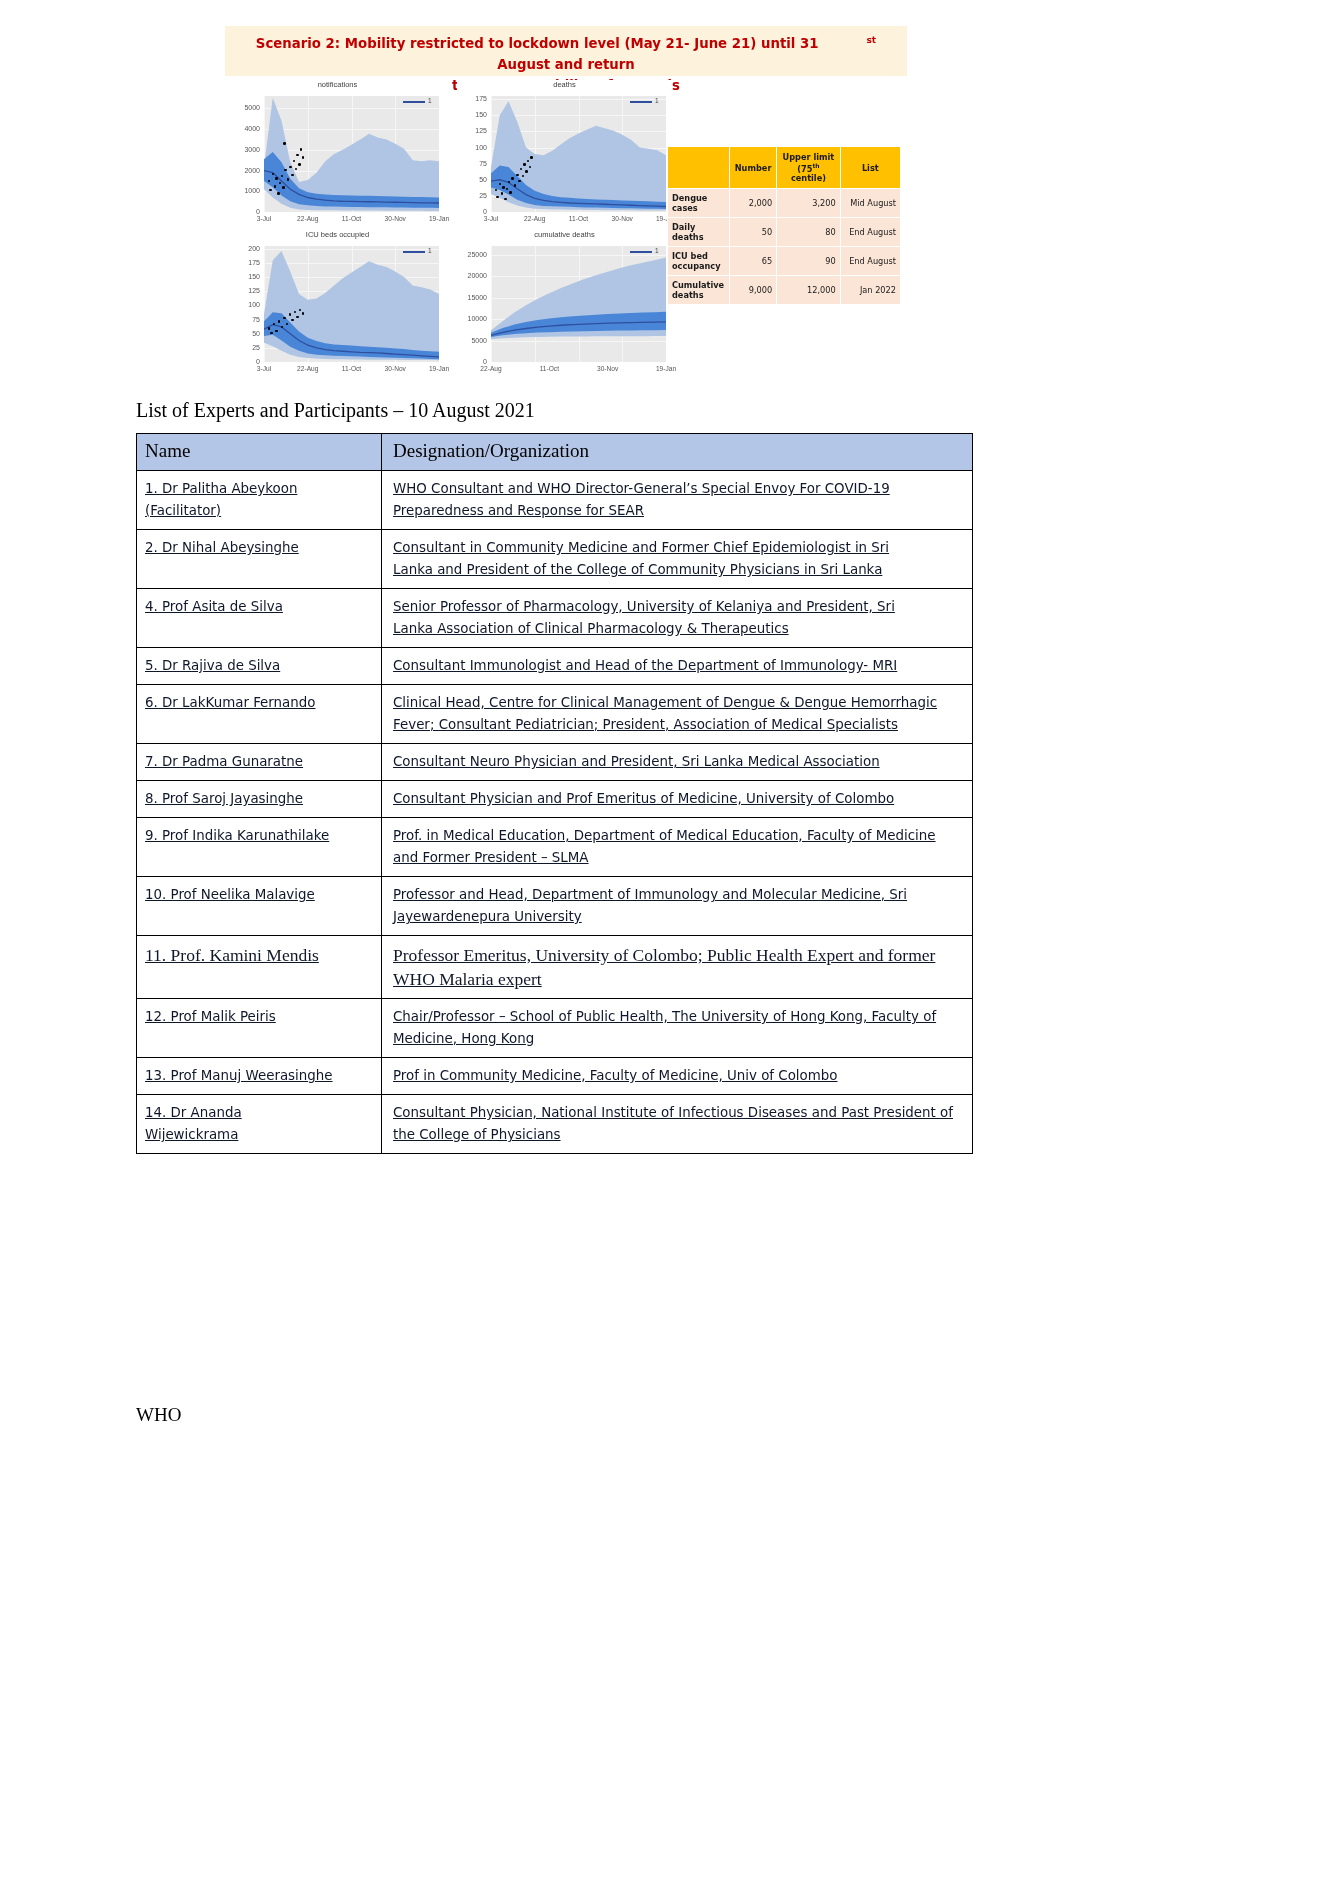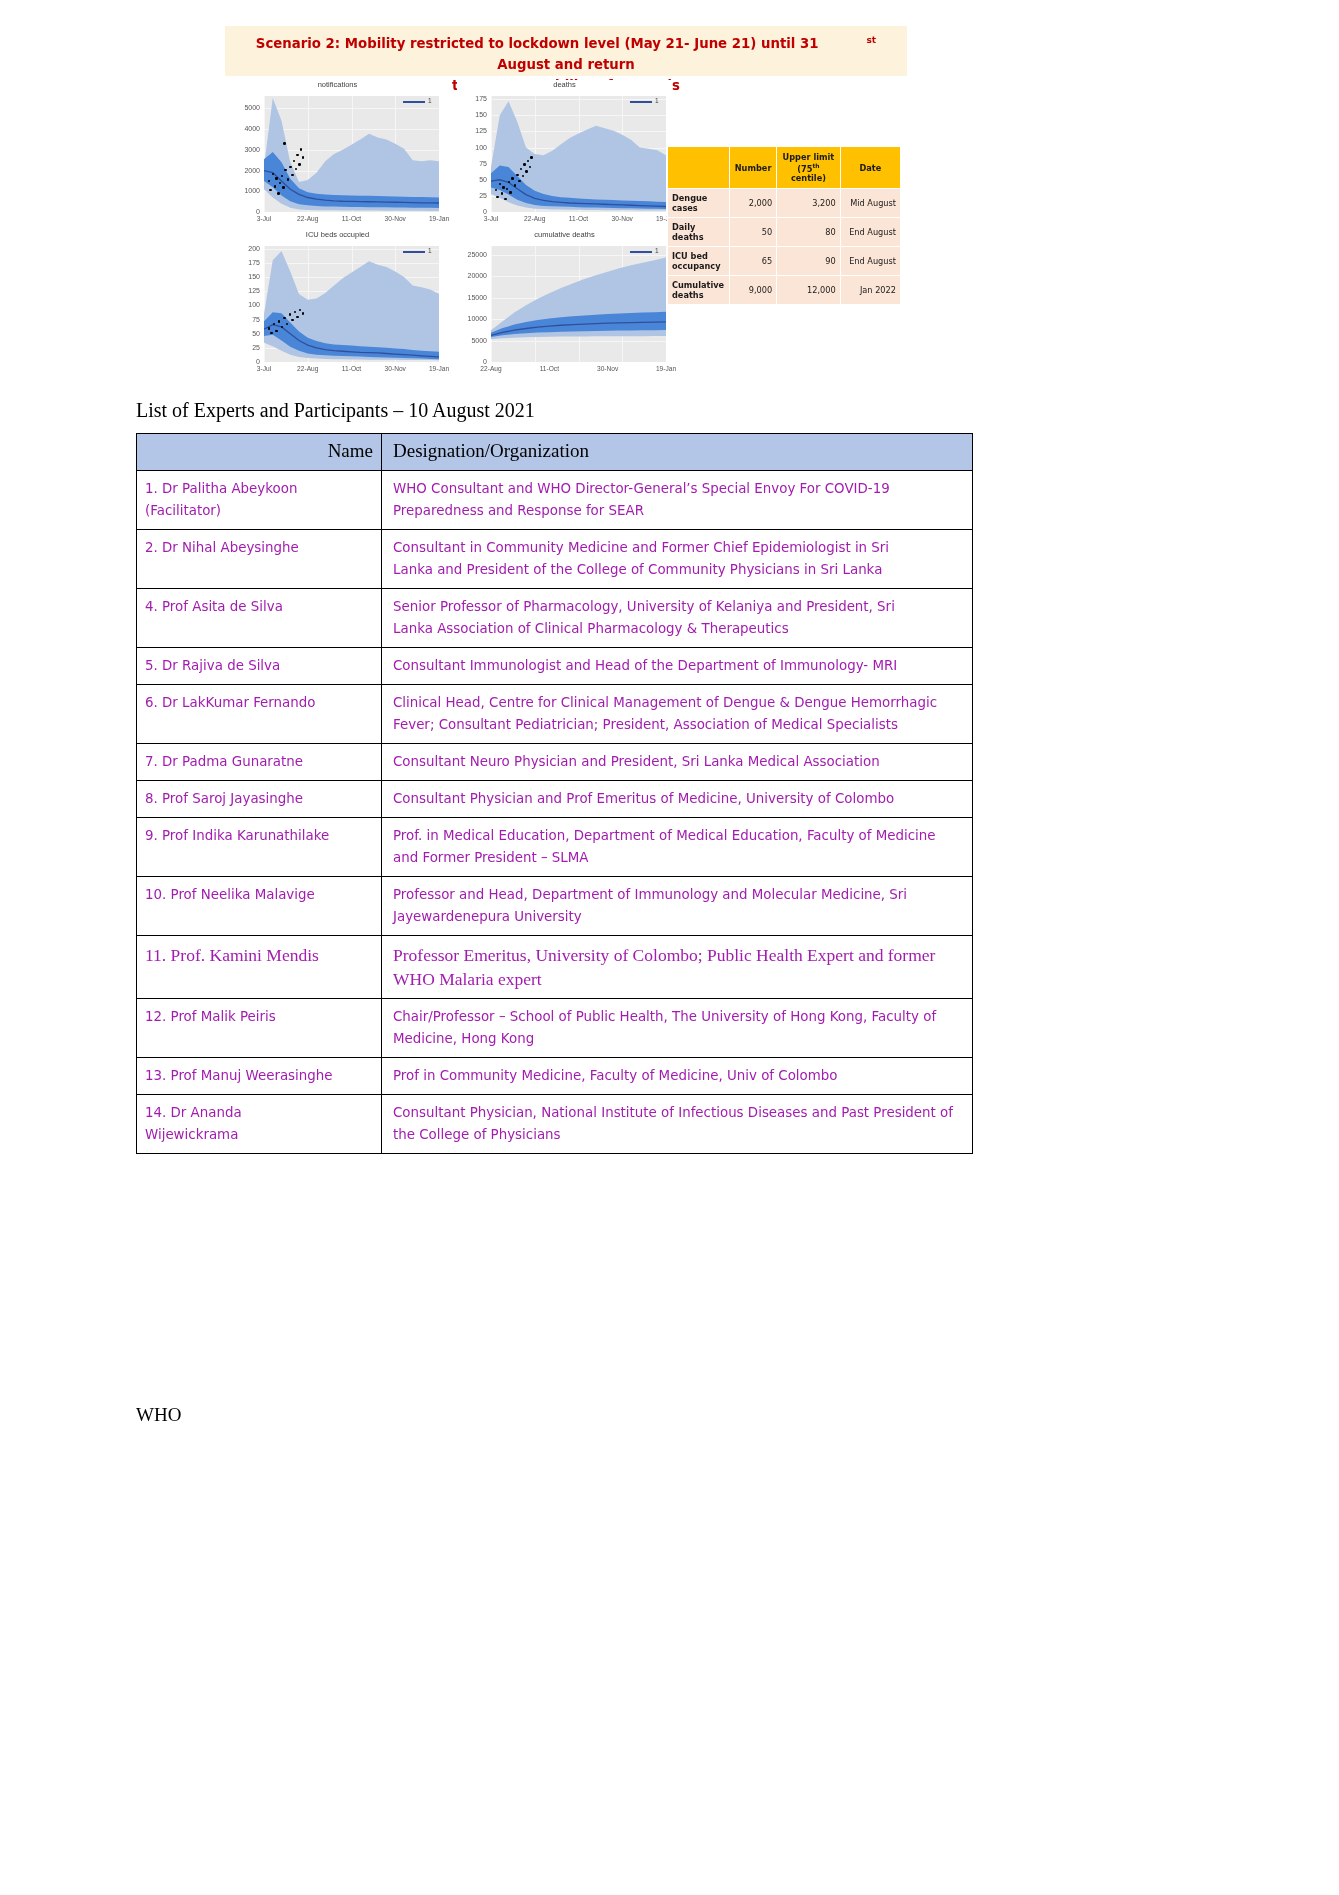--- a/index.html
+++ b/index.html
@@ -147,27 +147,28 @@
   }
   #participants-table thead th {
     background: #B4C6E7;
     font-family: "Liberation Serif", serif;
     font-weight: normal;
     font-size: 19px;
     text-align: left;
     padding-top: 6px; padding-bottom: 6px;
     height: 37px;
   }
-  #participants-table thead th.col-name { text-align: right; width: 245px; margin-left: 28px; }
+  #participants-table thead th.col-name { text-align: left; width: 245px; margin-left: 28px; }
   #participants-table thead th.col-desig { text-align: left; padding-left: 11px; }
   #participants-table td {
     font-family: "DejaVu Sans", sans-serif;
     font-size: 13.4px;
     line-height: 22px;
-    color: #a21caf;
+    color: #0f172a;
+    text-decoration: underline;
   }
   #participants-table td.name { width: 245px; white-space: pre-line; }
   #participants-table td.desig { white-space: pre-line; padding-left: 11px; }
   #participants-table tr.serif td {
     font-family: "Liberation Serif", serif;
     font-size: 17.5px;
     line-height: 24px;
   }
 
   
@@ -385,21 +386,21 @@
 <table id="summary-table">
   <thead>
     <tr>
       <th class="blank"></th>
       <th>Number</th>
       <th>
         <span>Upper limit</span><br>
         <span>(75</span><sup>th</sup><br>
         <span>centile)</span>
       </th>
-      <th>Date</th>
+      <th>List</th>
     </tr>
   </thead>
   <tbody>
       <tr>
         <td class="rowlabel">Dengue cases</td>
         <td class="num">2,000</td>
         <td class="num">3,200</td>
         <td class="num">Mid August</td>
       </tr>
       <tr>

